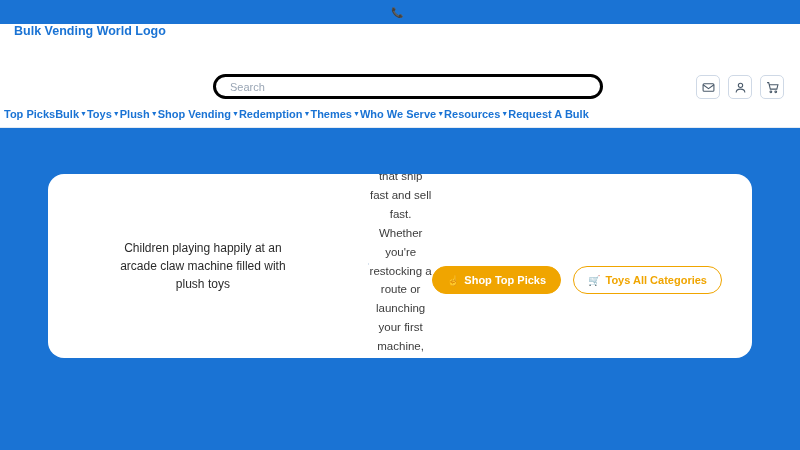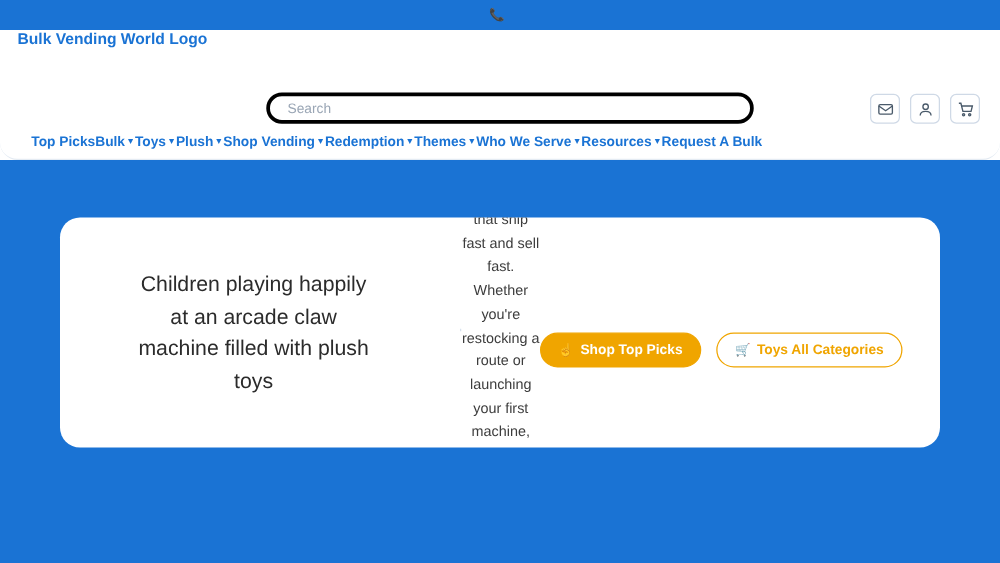--- a/index.html
+++ b/index.html
@@ -77,25 +77,24 @@
   }
   .icon-btn svg { display: block; }
 
   
   .nav {
     height: 28px;
     background: #ffffff;
     border-bottom: 1px solid #e4ebf3;
     display: flex;
     align-items: center;
-    padding: 0 25px;
+    padding: 0 4px;
     font-size: 11px;
     font-weight: bold;
     color: #1a73d4;
-    border-radius: 14px;
   }
   .nav-item {
     display: inline-flex;
     align-items: baseline;
     white-space: nowrap;
     color: #1a73d4;
   }
   .nav-item .caret {
     font-size: 7px;
     margin-left: 1px;
@@ -120,21 +119,21 @@
   }
   .hero-left {
     width: 44%;
     height: 100%;
     display: flex;
     align-items: center;
     justify-content: center;
     padding: 0 12px;
   }
   .alt-text {
-    font-size: 17px;
+    font-size: 12px;
     color: #2b2b2b;
     text-align: center;
     line-height: 1.5;
     max-width: 190px;
   }
   .hero-right {
     width: 56%;
     height: 100%;
     display: flex;
     flex-direction: row;

